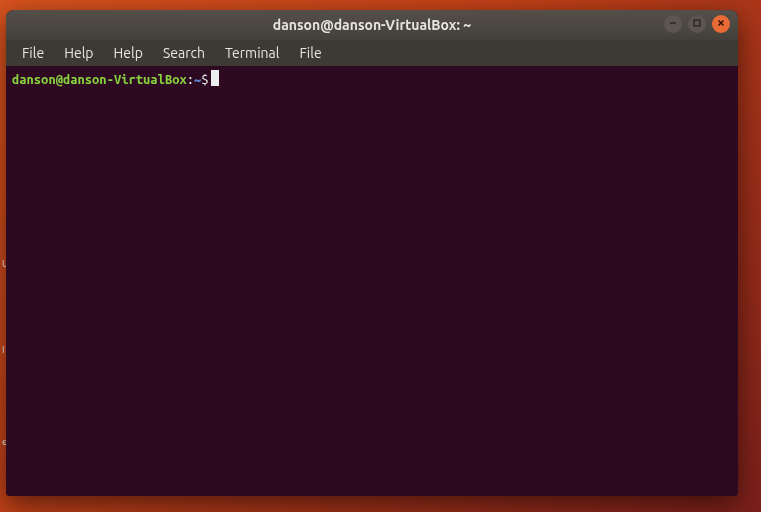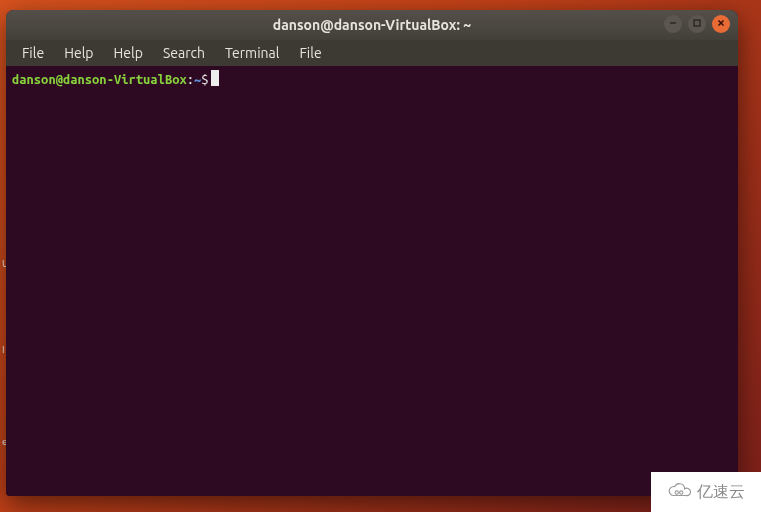--- a/index.html
+++ b/index.html
@@ -128,24 +128,14 @@
     </div>
 
     <div class="terminal-body">
       <div>
         <span class="prompt-user">danson@danson-VirtualBox</span><span class="prompt-sep">:</span><span class="prompt-path">~</span><span class="prompt-dollar">$</span><span class="cursor"></span>
       </div>
     </div>
 
   </div>
 
-  <div class="watermark">
-    <span>
-      <svg viewBox="0 0 32 20">
-        <path d="M9 16a6 6 0 1 1 1.2-11.87A7 7 0 0 1 23.5 7.1 5 5 0 1 1 25 16H9z" fill="none" stroke="#9a9a9a" stroke-width="1.6"></path>
-        <circle cx="13" cy="12" r="2.2" fill="none" stroke="#9a9a9a" stroke-width="1.4"></circle>
-        <circle cx="19" cy="12" r="2.2" fill="none" stroke="#9a9a9a" stroke-width="1.4"></circle>
-      </svg>
-    </span>
-    <span>亿速云</span>
-  </div>
 
 </div>
 
 </body></html>

